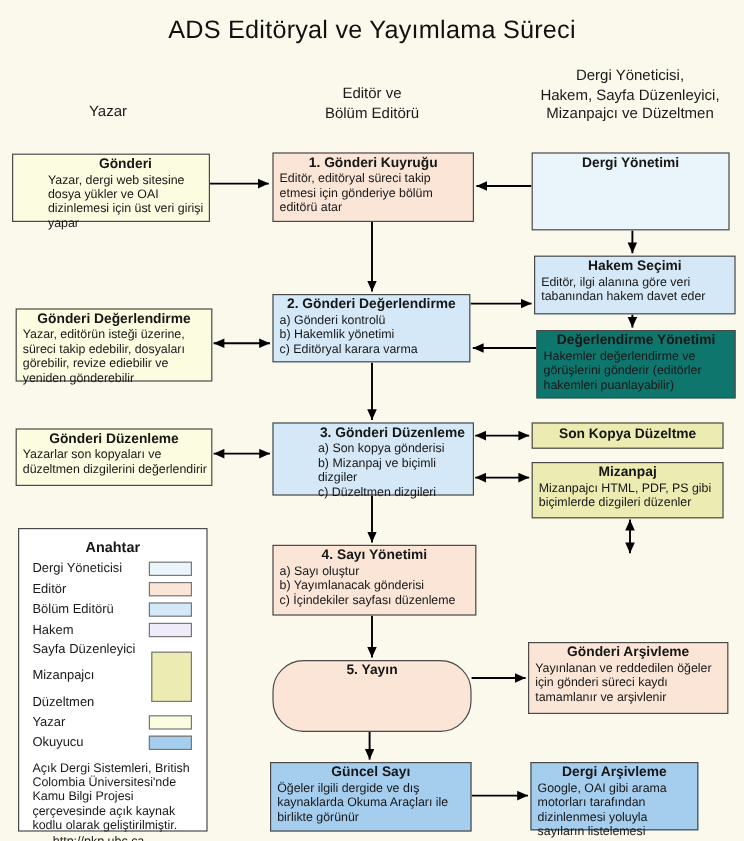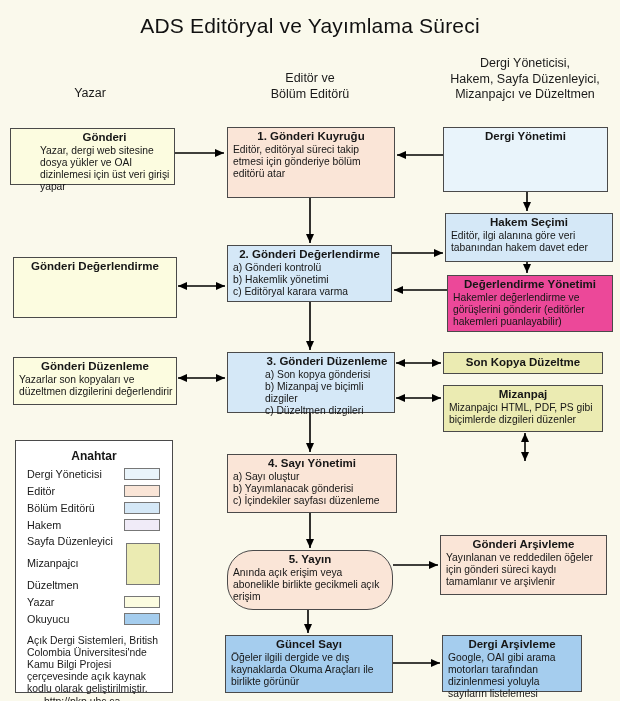--- a/index.html
+++ b/index.html
@@ -14,21 +14,21 @@
   #head-right{left:425px;top:56px;width:200px;}
   .box{position:absolute;border:1.5px solid #4a4a4a;box-sizing:border-box;color:#161616;}
   .box .ttl{font-weight:bold;text-align:center;font-size:11.5px;line-height:1.2;padding-top:2px;}
   .box .bd{font-size:10.3px;line-height:1.18;padding:0 3px 2px 5px;white-space:pre-line;}
   .oneline{display:flex;align-items:center;justify-content:center;}
   .oneline .ttl{padding-top:0;}
   
   #b-l1{left:10px;top:128px;width:165px;height:57px;}
   #b-l2{left:13px;top:257px;width:164px;height:61px;}
   #b-l3{left:13px;top:357px;width:164px;height:48px;}
-  #b-c1{left:227px;top:127px;width:168px;height:71px;}
+  #b-c1{left:227px;top:127px;width:168px;height:58px;}
   #b-c2{left:227px;top:245px;width:165px;height:57px;}
   #b-c3{left:227px;top:352px;width:168px;height:61px;padding-left:32px;}
   #b-c4{left:227px;top:454px;width:170px;height:59px;}
   #b-c5{left:227px;top:550px;width:166px;height:60px;}
   #b-c6{left:225px;top:635px;width:168px;height:58px;}
   #b-r1{left:443px;top:127px;width:165px;height:65px;}
   #b-r2{left:445px;top:213px;width:168px;height:49px;}
   #b-r3{left:447px;top:275px;width:166px;height:57px;}
   #b-r4{left:443px;top:352px;width:160px;height:22px;}
   #b-r5{left:443px;top:385px;width:160px;height:47px;}
@@ -94,20 +94,21 @@
       <line x1="525" y1="433" x2="525" y2="461" marker-start="url(#mS)" marker-end="url(#mE)"></line>
     </g>
   </svg>
 
   <div id="b-l1" class="box" style="background-color: rgb(252, 252, 224); padding-left: 24px;">
     <div class="ttl">Gönderi</div>
     <div class="bd">Yazar, dergi web sitesine dosya yükler ve OAI dizinlemesi için üst veri girişi yapar</div>
   </div>
   <div id="b-l2" class="box" style="background-color: rgb(252, 252, 224);">
     <div class="ttl">Gönderi Değerlendirme</div>
+    <div class="bd">Yazar, editörün isteği üzerine, süreci takip edebilir, dosyaları görebilir, revize ediebilir ve yeniden gönderebilir</div>
   </div>
   <div id="b-l3" class="box" style="background-color: rgb(252, 252, 224);">
     <div class="ttl">Gönderi Düzenleme</div>
     <div class="bd">Yazarlar son kopyaları ve düzeltmen dizgilerini değerlendirir</div>
   </div>
 
   <div id="b-c1" class="box" style="background-color: rgb(250, 229, 215);">
     <div class="ttl">1. Gönderi Kuyruğu</div>
     <div class="bd">Editör, editöryal süreci takip etmesi için gönderiye bölüm editörü atar</div>
   </div>
@@ -124,35 +125,34 @@
 c) Düzeltmen dizgileri</div>
   </div>
   <div id="b-c4" class="box" style="background-color: rgb(250, 229, 215);">
     <div class="ttl">4. Sayı Yönetimi</div>
     <div class="bd">a) Sayı oluştur
 b) Yayımlanacak gönderisi
 c) İçindekiler sayfası düzenleme</div>
   </div>
   <div id="b-c5" class="box" style="background-color: rgb(250, 229, 215); border-radius: 26px;">
     <div class="ttl">5. Yayın</div>
-    <div class="bd">Anında açık erişim veya abonelikle birlikte gecikmeli açık erişim</div>
   </div>
   <div id="b-c6" class="box" style="background-color: rgb(165, 205, 238);">
     <div class="ttl">Güncel Sayı</div>
     <div class="bd">Öğeler ilgili dergide ve dış kaynaklarda Okuma Araçları ile birlikte görünür</div>
   </div>
 
   <div id="b-r1" class="box" style="background-color: rgb(233, 244, 251);">
     <div class="ttl">Dergi Yönetimi</div>
   </div>
   <div id="b-r2" class="box" style="background-color: rgb(213, 232, 247);">
     <div class="ttl">Hakem Seçimi</div>
     <div class="bd">Editör, ilgi alanına göre veri tabanından hakem davet eder</div>
   </div>
-  <div id="b-r3" class="box" style="background-color: #ec4899;">
+  <div id="b-r3" class="box" style="background-color: #0f766e;">
     <div class="ttl">Değerlendirme Yönetimi</div>
     <div class="bd">Hakemler değerlendirme ve görüşlerini gönderir (editörler hakemleri puanlayabilir)</div>
   </div>
   <div id="b-r4" class="box oneline" style="background-color: rgb(235, 235, 178);">
     <div class="ttl">Son Kopya Düzeltme</div>
   </div>
   <div id="b-r5" class="box" style="background-color: rgb(235, 235, 178);">
     <div class="ttl">Mizanpaj</div>
     <div class="bd">Mizanpajcı HTML, PDF, PS gibi biçimlerde dizgileri düzenler</div>
   </div>

